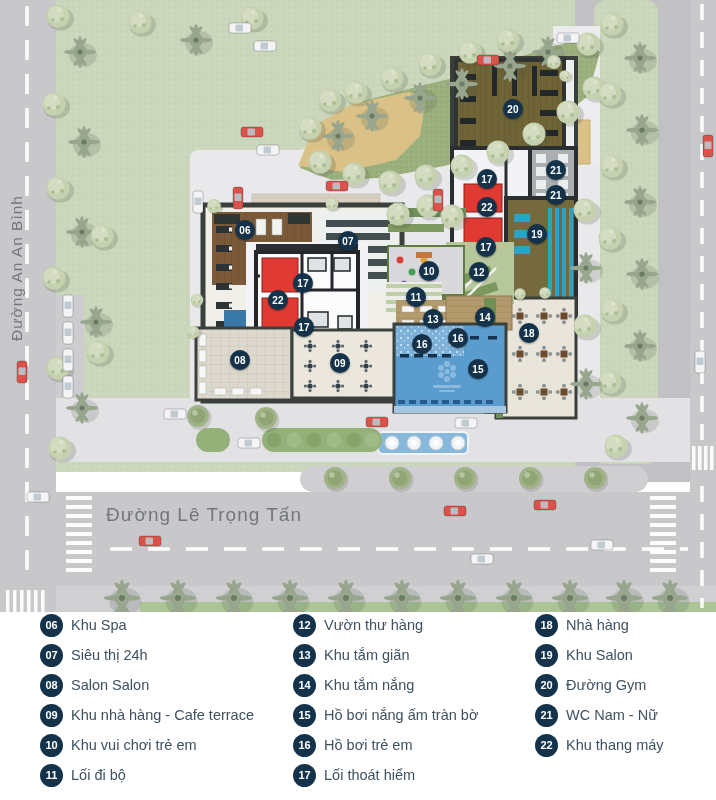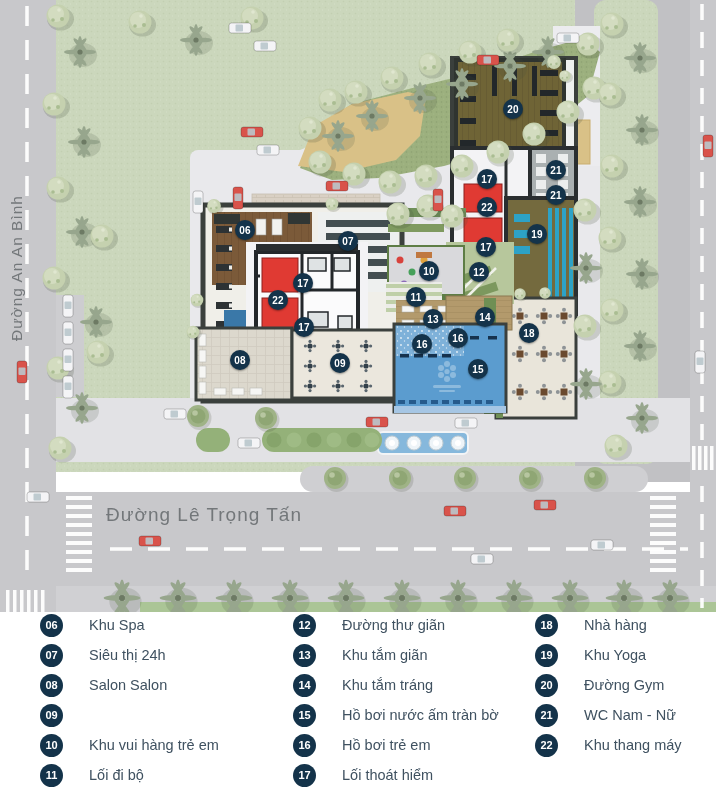--- a/index.html
+++ b/index.html
@@ -10,21 +10,21 @@
     font-size:10px;font-weight:bold;display:flex;align-items:center;justify-content:center;
     transform:translate(-50%,-50%);box-shadow:0 1px 2px rgba(0,0,0,.4);letter-spacing:.2px;}
   .legend{position:absolute;left:0;top:600px;width:716px;display:flex;padding:10px 0 0 40px;box-sizing:border-box;}
   .lcol{display:flex;flex-direction:column;}
   .lcol1{width:253px;}
   .lcol2{width:242px;}
   .lcol3{width:170px;}
   .litem{display:flex;align-items:center;height:30px;}
   .lnum{width:23px;height:23px;border-radius:50%;background:#14334a;color:#fff;font-weight:bold;font-size:11px;
     display:flex;align-items:center;justify-content:center;flex:0 0 23px;}
-  .llabel{margin-left:26px;font-size:14.5px;color:#3f5160;white-space:nowrap;}
+  .llabel{margin-left:8px;font-size:14.5px;color:#3f5160;white-space:nowrap;}
 </style>
 </head>
 <body>
 
 <div class="map">
 <svg width="716" height="612" viewBox="0 0 716 612">
   <defs>
     <pattern id="grass" width="6" height="6" patternUnits="userSpaceOnUse">
       <rect width="6" height="6" fill="#cbd7bc"></rect>
           <circle cx="1.5" cy="1.5" r=".8" fill="#c2cfb1"></circle>
@@ -625,64 +625,65 @@
     <div class="litem">
       <span class="lnum">07</span>
       <span class="llabel">Siêu thị 24h</span>
     </div>
     <div class="litem">
       <span class="lnum">08</span>
       <span class="llabel">Salon Salon</span>
     </div>
     <div class="litem">
       <span class="lnum">09</span>
+      <span class="llabel">Khu nhà hàng - Cafe terrace</span>
     </div>
     <div class="litem">
       <span class="lnum">10</span>
-      <span class="llabel">Khu vui hàng trẻ em</span>
+      <span class="llabel">Khu vui chơi trẻ em</span>
     </div>
     <div class="litem">
       <span class="lnum">11</span>
       <span class="llabel">Lối đi bộ</span>
     </div>
   </div>
   <div class="lcol lcol2">
     <div class="litem">
       <span class="lnum">12</span>
-      <span class="llabel">Đường thư giãn</span>
+      <span class="llabel">Vườn thư hàng</span>
     </div>
     <div class="litem">
       <span class="lnum">13</span>
       <span class="llabel">Khu tắm giãn</span>
     </div>
     <div class="litem">
       <span class="lnum">14</span>
-      <span class="llabel">Khu tắm tráng</span>
+      <span class="llabel">Khu tắm nắng</span>
     </div>
     <div class="litem">
       <span class="lnum">15</span>
-      <span class="llabel">Hồ bơi nước ấm tràn bờ</span>
+      <span class="llabel">Hồ bơi nắng ấm tràn bờ</span>
     </div>
     <div class="litem">
       <span class="lnum">16</span>
       <span class="llabel">Hồ bơi trẻ em</span>
     </div>
     <div class="litem">
       <span class="lnum">17</span>
       <span class="llabel">Lối thoát hiểm</span>
     </div>
   </div>
   <div class="lcol lcol3">
     <div class="litem">
       <span class="lnum">18</span>
       <span class="llabel">Nhà hàng</span>
     </div>
     <div class="litem">
       <span class="lnum">19</span>
-      <span class="llabel">Khu Yoga</span>
+      <span class="llabel">Khu Salon</span>
     </div>
     <div class="litem">
       <span class="lnum">20</span>
       <span class="llabel">Đường Gym</span>
     </div>
     <div class="litem">
       <span class="lnum">21</span>
       <span class="llabel">WC Nam - Nữ</span>
     </div>
     <div class="litem">

